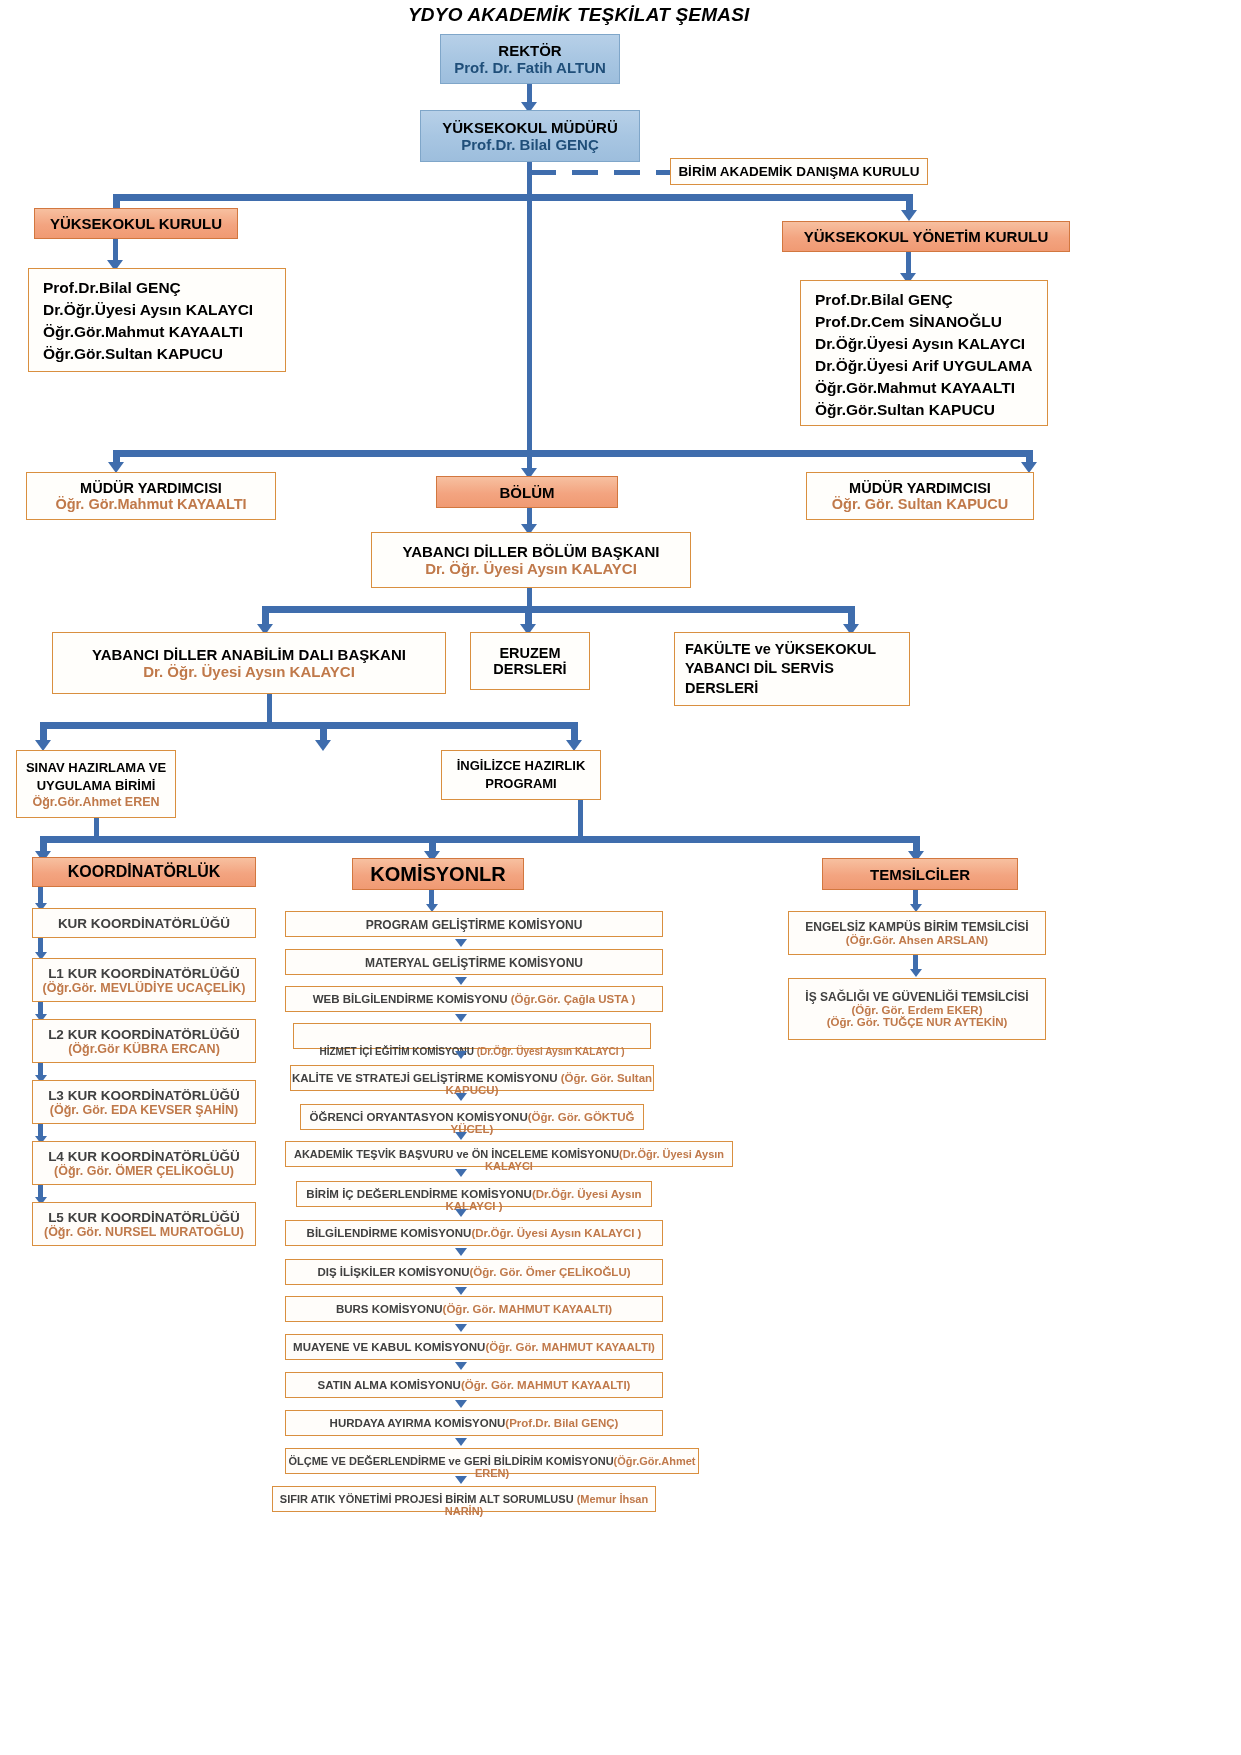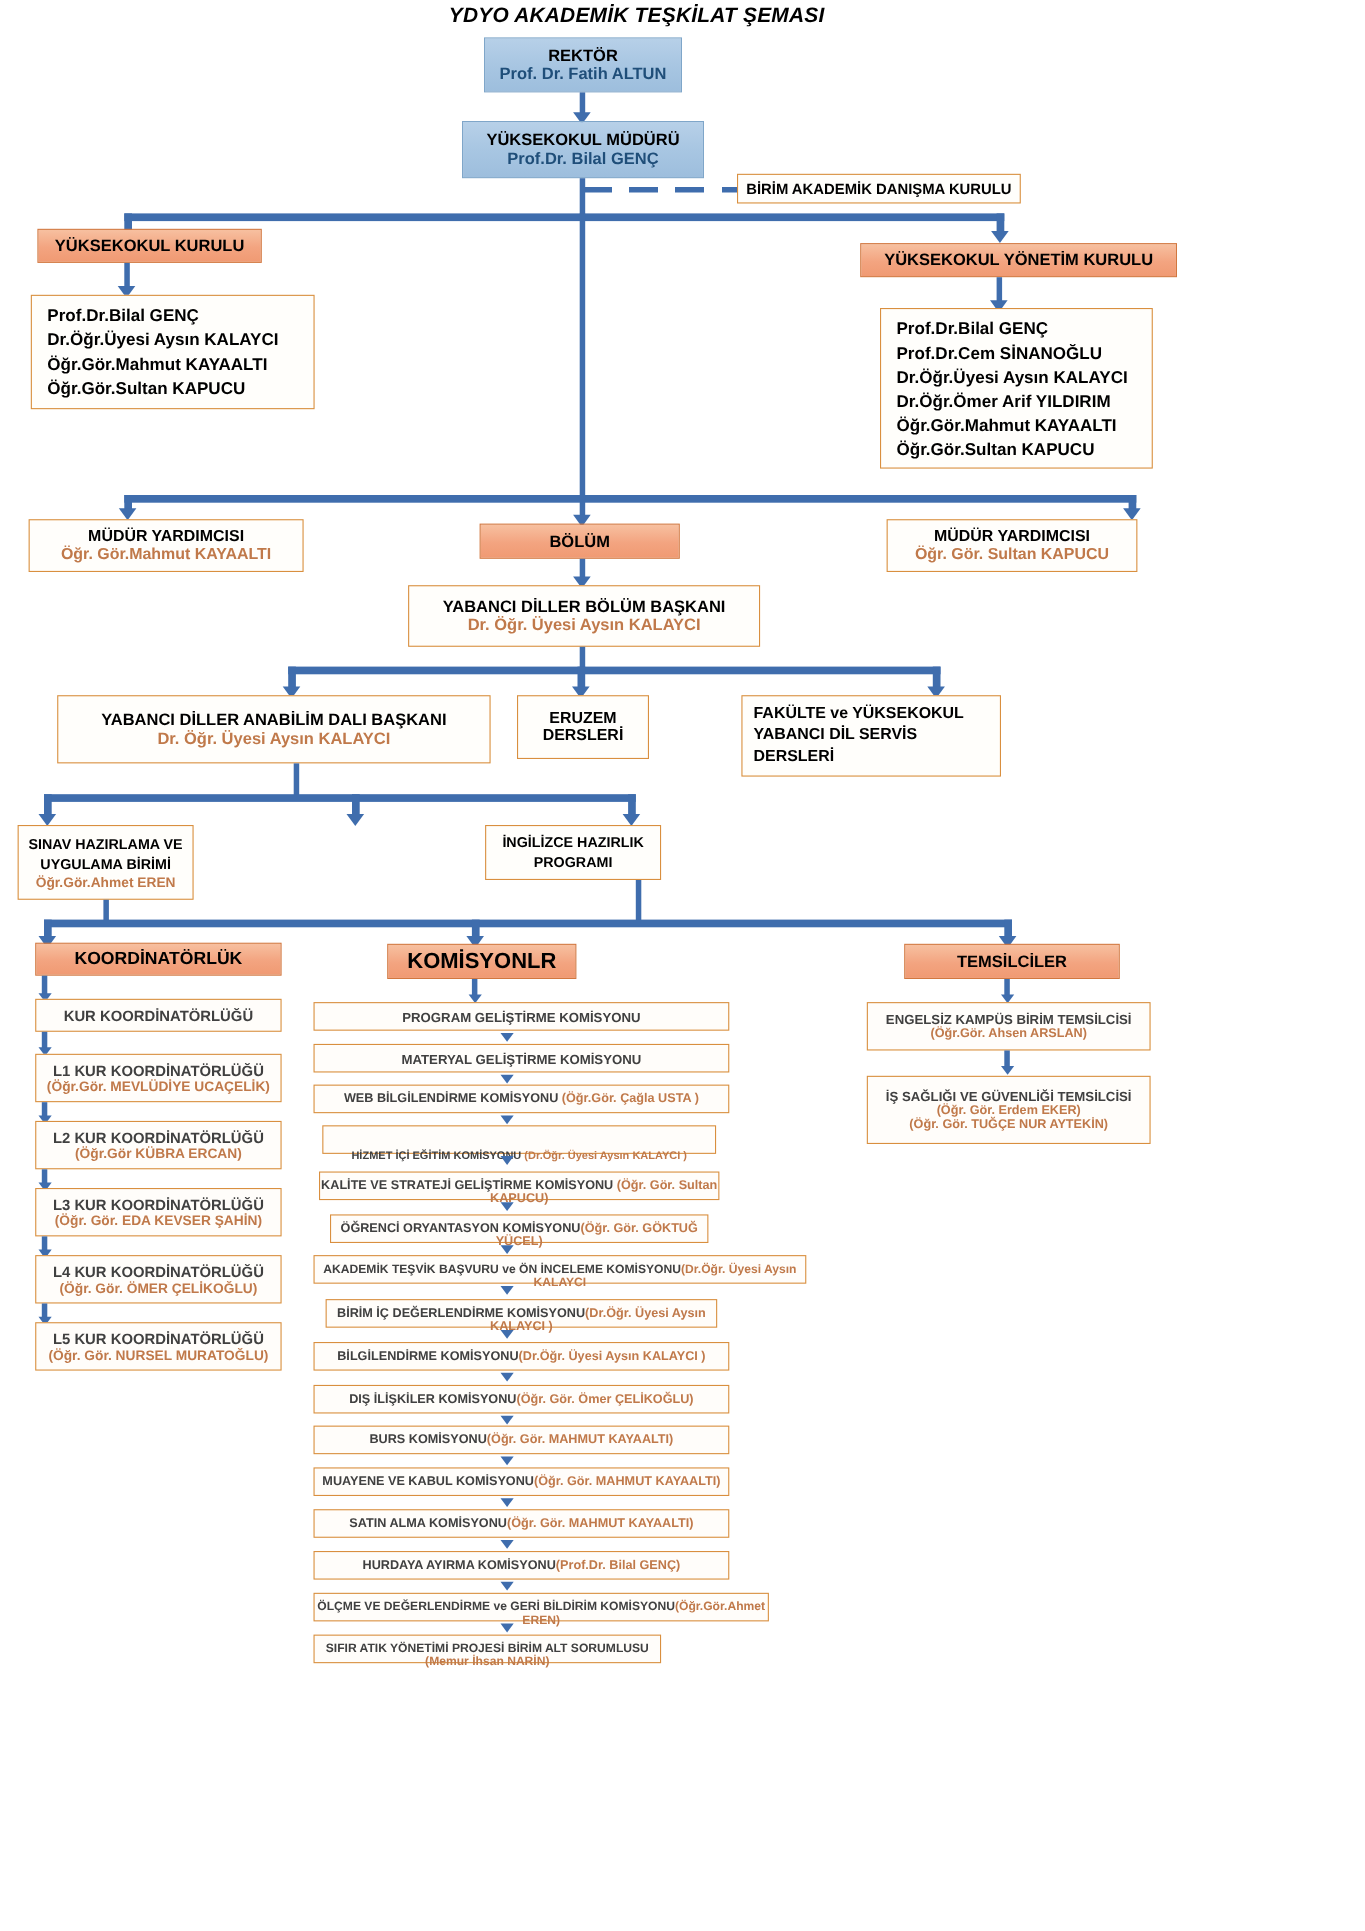--- a/index.html
+++ b/index.html
@@ -107,21 +107,21 @@
   <div class="box orange-head" style="left:782px;top:221px;width:288px;height:31px;font-size:15px;">
     <div>YÜKSEKOKUL YÖNETİM KURULU</div>
   </div>
   <div class="conn vline" style="left:906px;top:252px;height:26px;"></div>
   <div class="arrow" style="left:900px;top:273px;"></div>
 
   <div class="list-box" style="left:800px;top:280px;width:248px;height:146px;">
     <div>Prof.Dr.Bilal GENÇ</div>
     <div>Prof.Dr.Cem SİNANOĞLU</div>
     <div>Dr.Öğr.Üyesi Aysın KALAYCI</div>
-    <div>Dr.Öğr.Ömer Arif YILDIRIM</div>
+    <div>Dr.Öğr.Üyesi Arif UYGULAMA</div>
     <div>Öğr.Gör.Mahmut KAYAALTI</div>
     <div>Öğr.Gör.Sultan KAPUCU</div>
   </div>
 
   <div class="conn vline" style="left:527px;top:194px;height:260px;"></div>
   <div class="conn hline2" style="left:113px;top:450px;width:920px;"></div>
   <div class="conn vline2" style="left:113px;top:450px;height:16px;"></div>
   <div class="conn vline2" style="left:1026px;top:450px;height:16px;"></div>
   <div class="arrow" style="left:108px;top:462px;"></div>
   <div class="arrow" style="left:1021px;top:462px;"></div>
@@ -325,21 +325,21 @@
   <div class="stack-item oneline" style="left:285px;top:1410px;width:378px;height:26px;font-size:11.5px;padding-top:6px;">
     <span class="t">HURDAYA AYIRMA KOMİSYONU</span><span class="n">(Prof.Dr. Bilal GENÇ)</span>
   </div>
   <div class="arrow-sm" style="left:455px;top:1438px;"></div>
 
   <div class="stack-item oneline" style="left:285px;top:1448px;width:414px;height:26px;font-size:11px;padding-top:6px;">
     <span class="t">ÖLÇME VE DEĞERLENDİRME ve GERİ BİLDİRİM KOMİSYONU</span><span class="n">(Öğr.Gör.Ahmet EREN)</span>
   </div>
   <div class="arrow-sm" style="left:455px;top:1476px;"></div>
 
-  <div class="stack-item oneline" style="left:285px;top:1486px;width:316px;height:26px;font-size:11px;padding-top:6px;">
+  <div class="stack-item oneline" style="left:272px;top:1486px;width:384px;height:26px;font-size:11px;padding-top:6px;">
     <span class="t">SIFIR ATIK YÖNETİMİ PROJESİ BİRİM ALT SORUMLUSU </span><span class="n">(Memur İhsan NARİN)</span>
   </div>
 
   <div class="box orange-head" style="left:822px;top:858px;width:196px;height:32px;font-size:15px;">
     <div>TEMSİLCİLER</div>
   </div>
   <div class="conn vline" style="left:913px;top:890px;height:16px;"></div>
   <div class="arrow-sm" style="left:910px;top:904px;"></div>
 
   <div class="stack-item" style="left:788px;top:911px;width:258px;height:44px;font-size:12px;">

